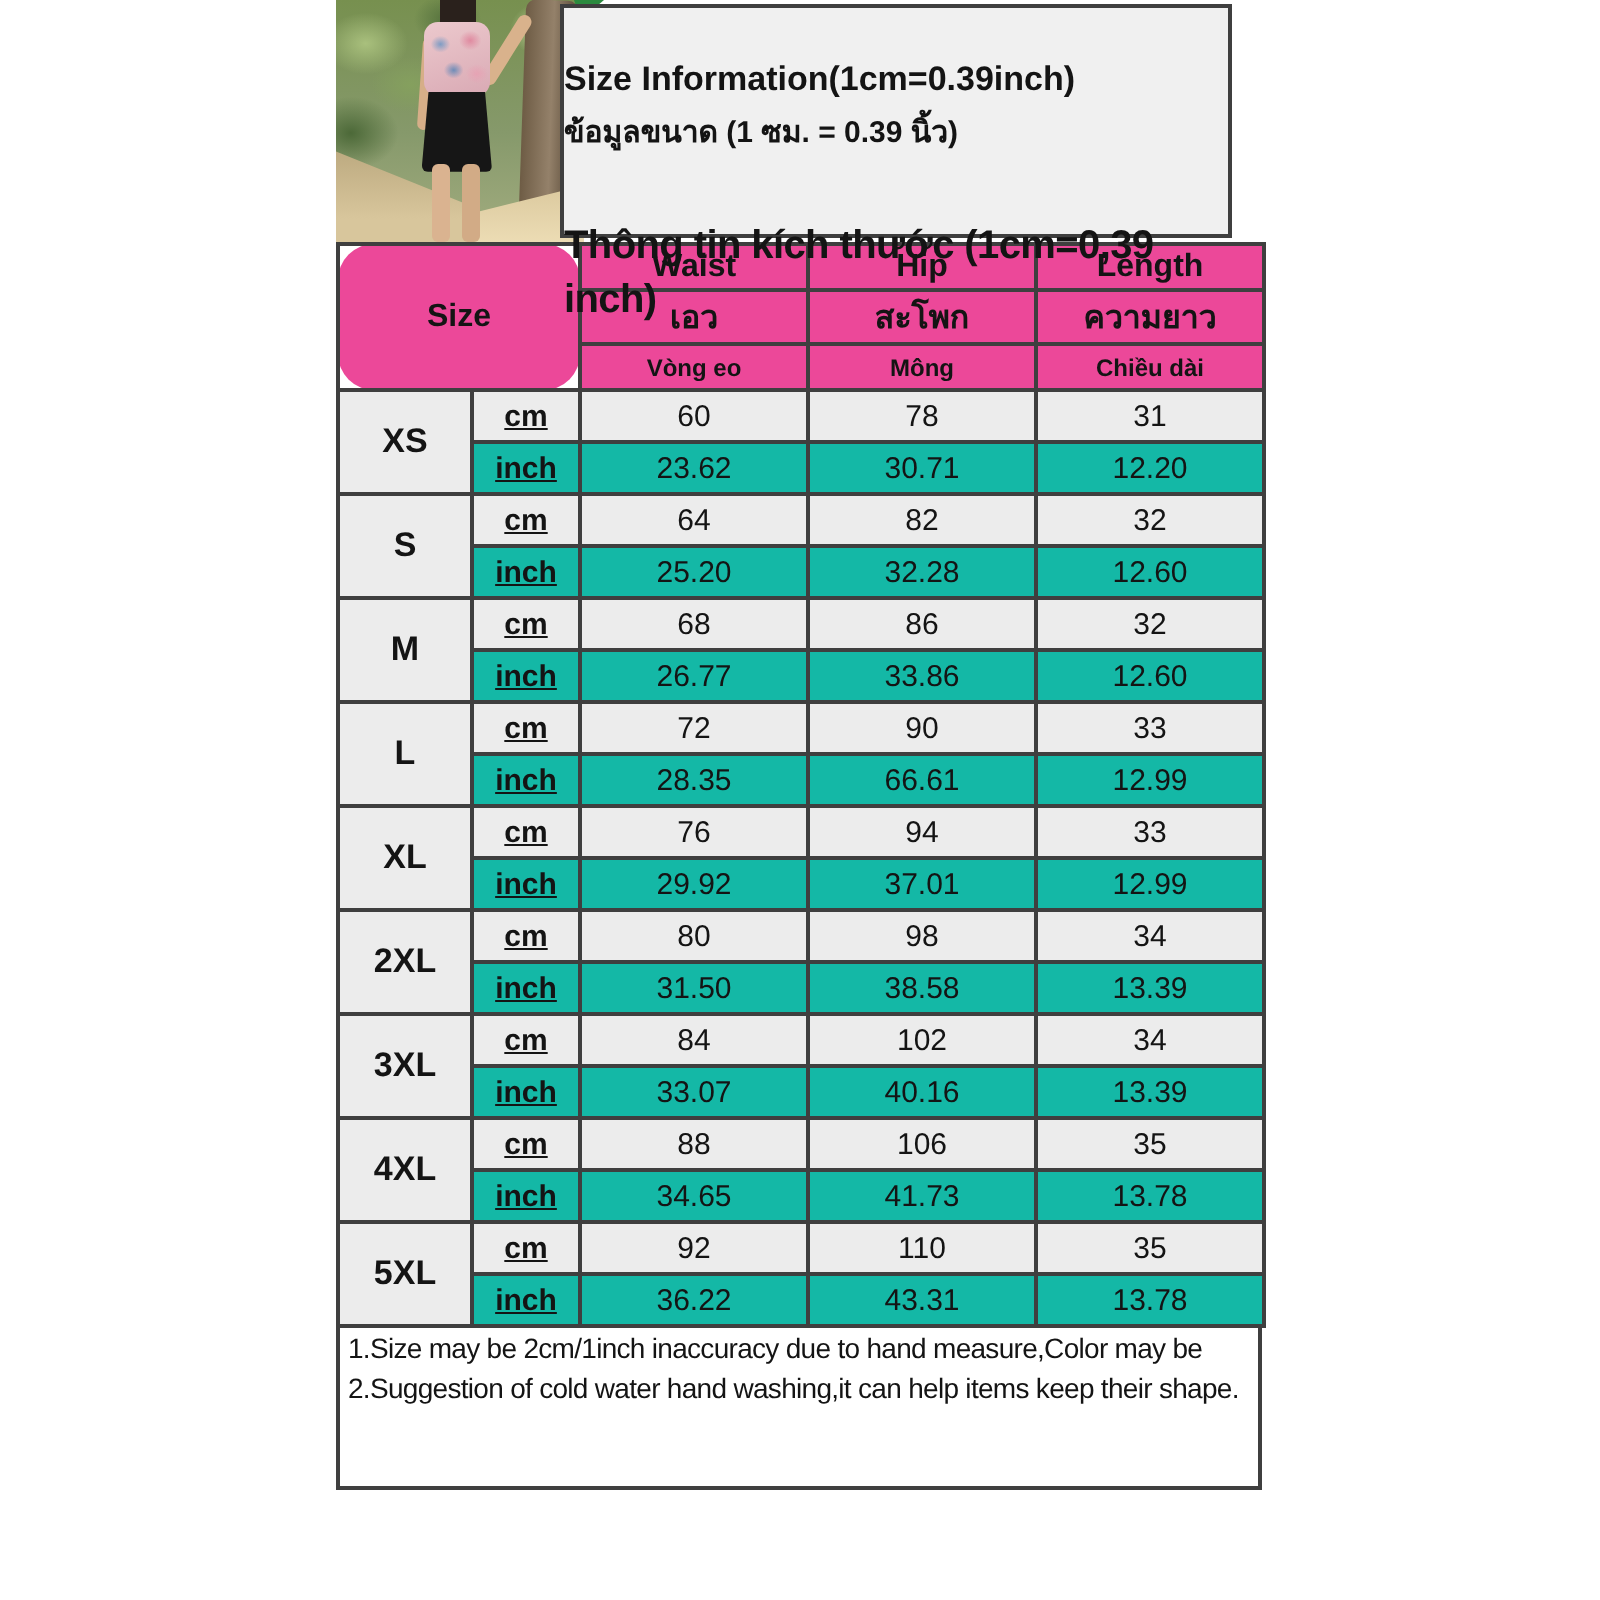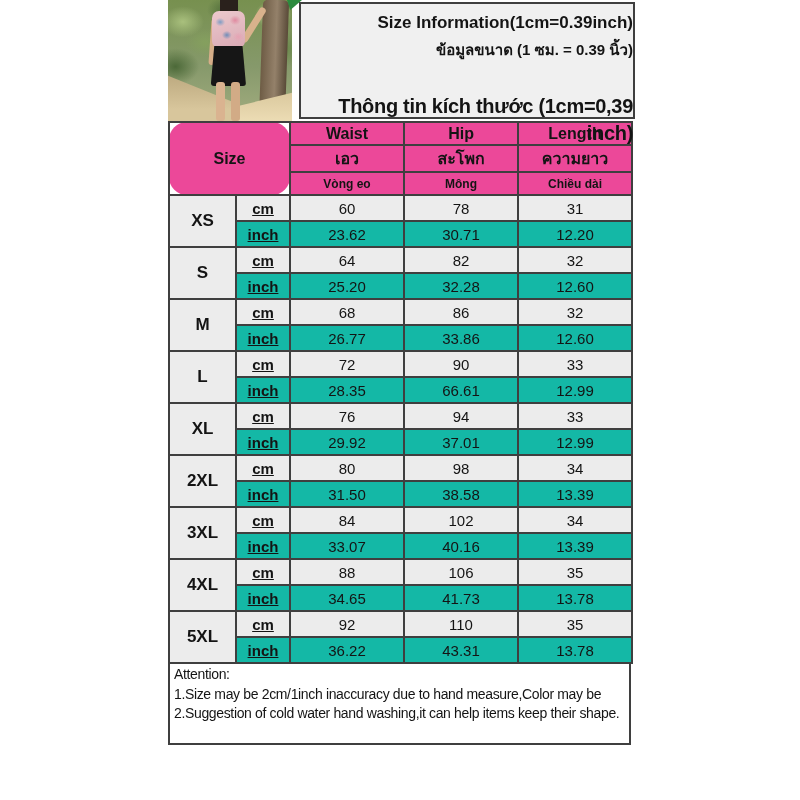--- a/index.html
+++ b/index.html
@@ -49,22 +49,22 @@
     background:#161616; clip-path:polygon(10% 0, 90% 0, 100% 100%, 0 100%);
     border-radius:3px; }
   .p-leg-l { position:absolute; left:24%; bottom:0; width:15%; height:32%;
     background:#dab390; border-radius:3px; }
   .p-leg-r { position:absolute; left:50%; bottom:0; width:15%; height:32%;
     background:#d2ab86; border-radius:3px; }
 
   .green-corner { position:absolute; left:119px; top:0; width:15px; height:10px;
     background:#2b8a3e; clip-path:polygon(0 0, 100% 0, 22% 100%); }
 
-  .title-box { position:absolute; left:131px; top:2px; width:336px; height:117px;
-    background:#f0f0f0; border:2px solid #3f3f3f; text-align:right; padding-top:5px; }
+  .title-box { position:absolute; left:112px; top:2px; width:336px; height:117px;
+    background:#f0f0f0; border:2px solid #3f3f3f; text-align:left; padding-top:22px; }
   .title-en { font-size:17px; font-weight:bold; line-height:27px; }
   .title-th { font-size:15px; font-weight:bold; line-height:27px; }
   .title-vi { font-size:20px; font-weight:bold; line-height:27px; letter-spacing:-0.3px;margin-top:30px; }
 
   
   table.size-table { border-collapse:collapse; table-layout:fixed; width:463px; margin-top:0; }
   .size-table td { border:2px solid #3f3f3f; text-align:center; vertical-align:middle;
     font-size:15px; overflow:hidden; }
   .size-table tr.hdr td { height:23px; background:#ec4899; font-weight:bold; }
   .size-table td.size-big { background:#d9d9d9; font-size:33px; font-weight:bold;border-radius:18px; }
@@ -258,19 +258,18 @@
         <tr class="r-in">
           <td class="unit">inch</td>
           <td>36.22</td>
           <td>43.31</td>
           <td>13.78</td>
         </tr>
       </tbody>
     </table>
 
     <div class="notes">
-      <div>Attention:</div>
       <div>1.Size may be 2cm/1inch inaccuracy due to hand measure,Color may be</div>
       <div>2.Suggestion of cold water hand washing,it can help items keep their shape.</div>
     </div>
 
   </div>
 </div>
 
 </body></html>

